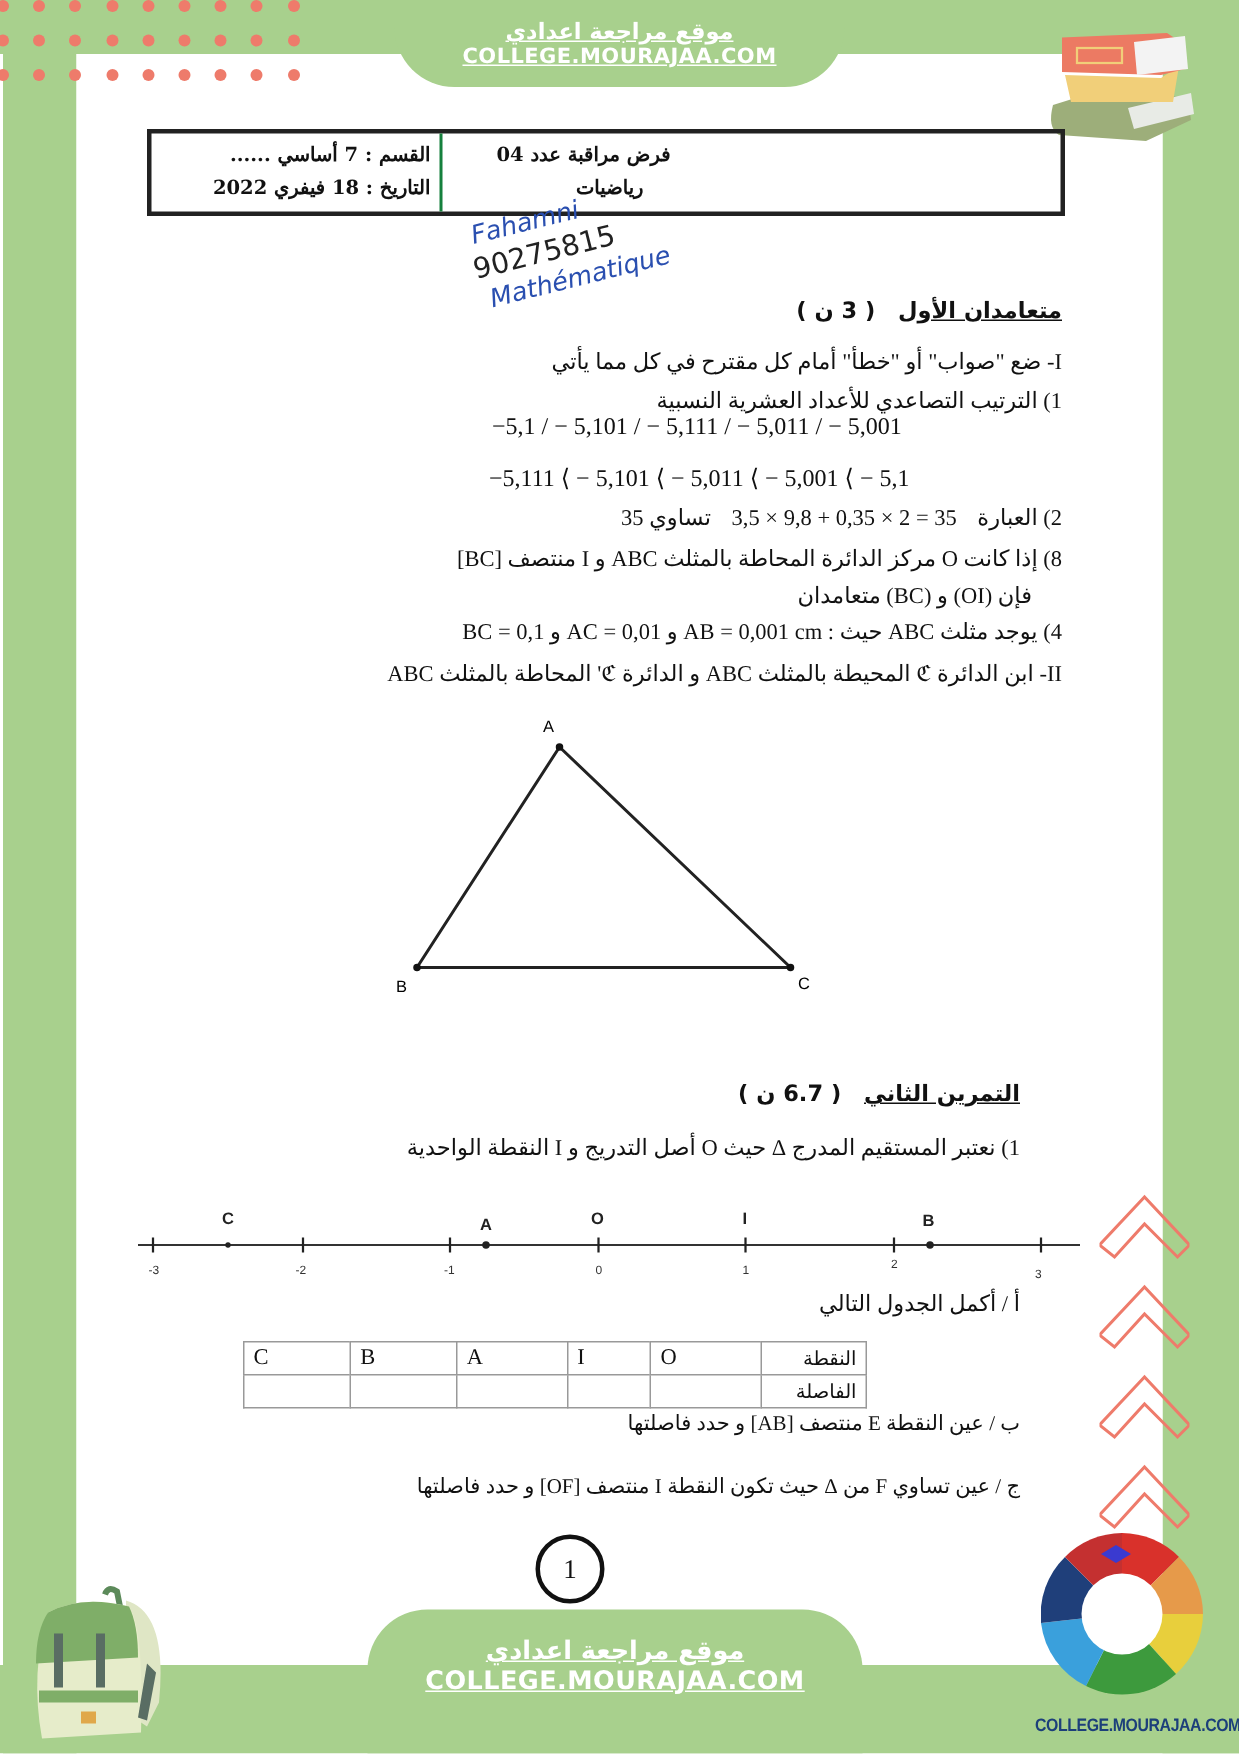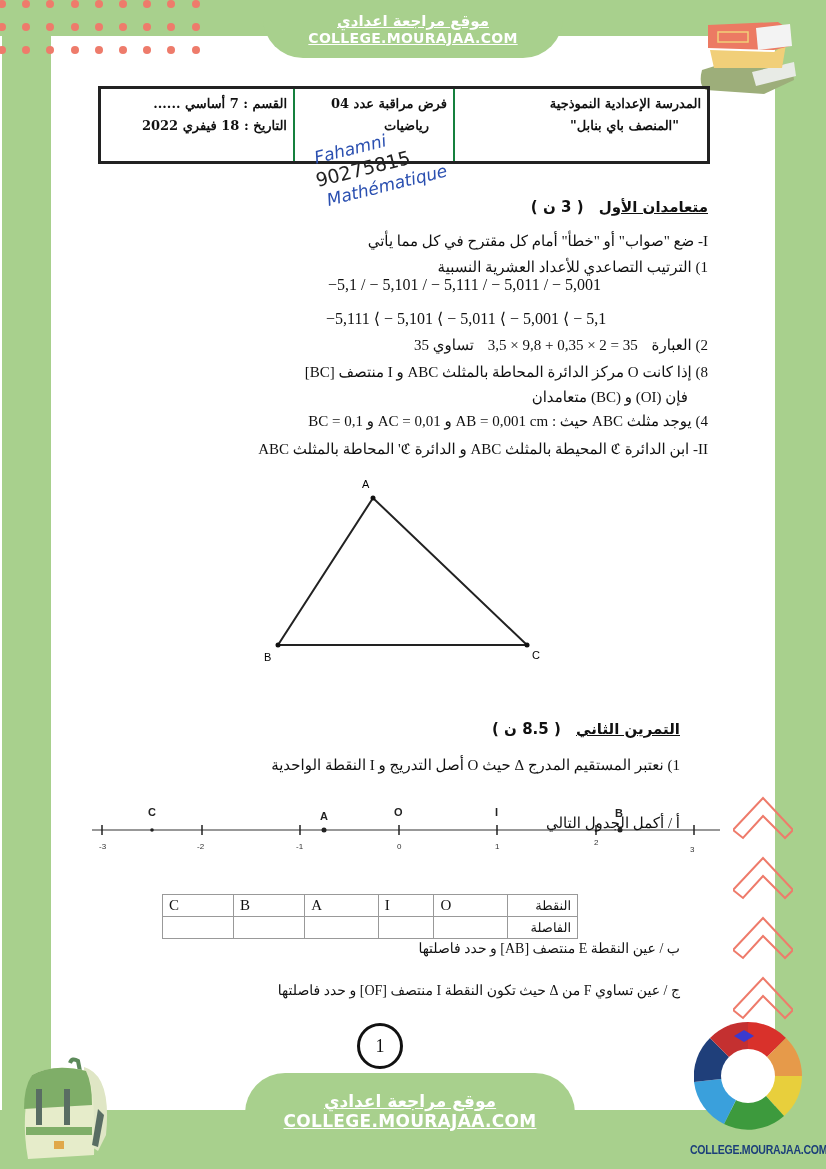--- a/index.html
+++ b/index.html
@@ -14,21 +14,21 @@
   .banner-top { position: absolute; left: 263px; top: 0; width: 300px; height: 58px; border-radius: 0 0 40px 40px; text-align: center; color: #fff; padding-top: 12px; }
   .banner-bottom { position: absolute; left: 245px; top: 1073px; width: 330px; height: 96px; border-radius: 40px 40px 0 0; text-align: center; color: #fff; padding-top: 18px; }
   .bottom-band { position: absolute; left: 0; top: 1110px; width: 826px; height: 59px; }
   .banner-ar { font-family: "DejaVu Sans", sans-serif; font-weight: bold; font-size: 15px; text-decoration: underline; display: block; direction: rtl; }
   .banner-en { font-family: "DejaVu Sans", sans-serif; font-weight: bold; font-size: 14px; text-decoration: underline; display: block; letter-spacing: 0.3px; }
   .banner-bottom .banner-ar { font-size: 17px; }
   .banner-bottom .banner-en { font-size: 17px; }
 
   .page { position: absolute; left: 51px; top: 36px; width: 724px; height: 1074px; background: #fff; }
 
-  .header-box { position: absolute; left: 98px; top: 86px; width: 612px; height: 78px; border: 3px solid #222; display: flex; }
+  .header-box { position: absolute; left: 98px; top: 86px; width: 612px; height: 58px; border: 3px solid #222; display: flex; }
   .hcell { border-left: 2px solid #15803d; padding: 4px 6px; font-family: "DejaVu Serif", serif; font-weight: bold; font-size: 13px; direction: rtl; text-align: right; line-height: 22px; }
   .hcell:first-child { border-left: none; }
 
   .stamp { position: absolute; left: 312px; top: 130px; width: 150px; height: 100px; transform: rotate(-14deg); font-family: "DejaVu Sans", sans-serif; color: #2a4fb0; font-style: italic; }
   .stamp div { line-height: 22px; }
   .stamp .s1 { font-size: 17px; margin-left: 10px; }
   .stamp .s2 { font-size: 19px; color: #222; font-style: normal; margin-left: 6px; }
   .stamp .s3 { font-size: 17px; margin-left: 12px; }
 
   .rtl { position: absolute; direction: rtl; text-align: right; font-family: "Liberation Serif", serif; font-size: 15px; white-space: nowrap; }
@@ -107,24 +107,20 @@
 
 <div class="header-box">
   <div class="hcell" style="width:192px;">
     <div>القسم : 7 أساسي ......</div>
     <div>التاريخ : 18 فيفري 2022</div>
   </div>
   <div class="hcell" style="width:160px;">
     <div>فرض مراقبة عدد 04</div>
     <div style="padding-right:18px;">رياضيات</div>
   </div>
-  <div class="hcell" style="flex:1;">
-    <div>المدرسة الإعدادية النموذجية</div>
-    <div style="padding-right:22px;">"المنصف باي بنابل"</div>
-  </div>
 </div>
 
 <div class="stamp">
   <div class="s1">Fahamni</div>
   <div class="s2">90275815</div>
   <div class="s3">Mathématique</div>
 </div>
 
 <div class="rtl title" style="right:118px;top:198px;">
   <u>متعامدان الأول</u>
@@ -149,21 +145,21 @@
   <circle cx="118" cy="28" r="2.5" fill="#111"></circle>
   <circle cx="23" cy="175" r="2.5" fill="#111"></circle>
   <circle cx="272" cy="175" r="2.5" fill="#111"></circle>
   <text x="107" y="18" font-family="Liberation Sans, sans-serif" font-size="11">A</text>
   <text x="9" y="191" font-family="Liberation Sans, sans-serif" font-size="11">B</text>
   <text x="277" y="189" font-family="Liberation Sans, sans-serif" font-size="11">C</text>
 </svg>
 
 <div class="rtl title" style="right:146px;top:720px;">
   <u>التمرين الثاني</u>
-  <span style="margin-right:10px;">( 8.5 ن )</span>
+  <span style="margin-right:10px;">( 6.7 ن )</span>
 </div>
 <div class="rtl" style="right:146px;top:756px;">1) نعتبر المستقيم المدرج Δ حيث O أصل التدريج و I النقطة الواحدية</div>
 
 <svg class="numline" width="640" height="56">
   <line x1="2" y1="30" x2="630" y2="30" stroke="#333" stroke-width="1.2"></line>
   <g stroke="#222" stroke-width="1.5">
     <line x1="12" y1="25" x2="12" y2="35"></line>
       <line x1="112" y1="25" x2="112" y2="35"></line>
       <line x1="210" y1="25" x2="210" y2="35"></line>
       <line x1="309" y1="25" x2="309" y2="35"></line>
@@ -185,21 +181,21 @@
   </g>
   <g font-family="Liberation Sans, sans-serif" font-size="11" font-weight="bold" fill="#222">
     <text x="58" y="16">C</text>
     <text x="230" y="20">A</text>
     <text x="304" y="16">O</text>
     <text x="405" y="16">I</text>
     <text x="525" y="17">B</text>
   </g>
 </svg>
 
-<div class="rtl" style="right:146px;top:814px;">أ /  أكمل الجدول التالي</div>
+<div class="rtl" style="right:146px;top:860px;">أ /  أكمل الجدول التالي</div>
 
 <table class="pts">
   <tbody>
       <tr>
     <td class="hd">النقطة</td>
     <td>O</td>
     <td>I</td>
     <td>A</td>
     <td>B</td>
     <td>C</td>

